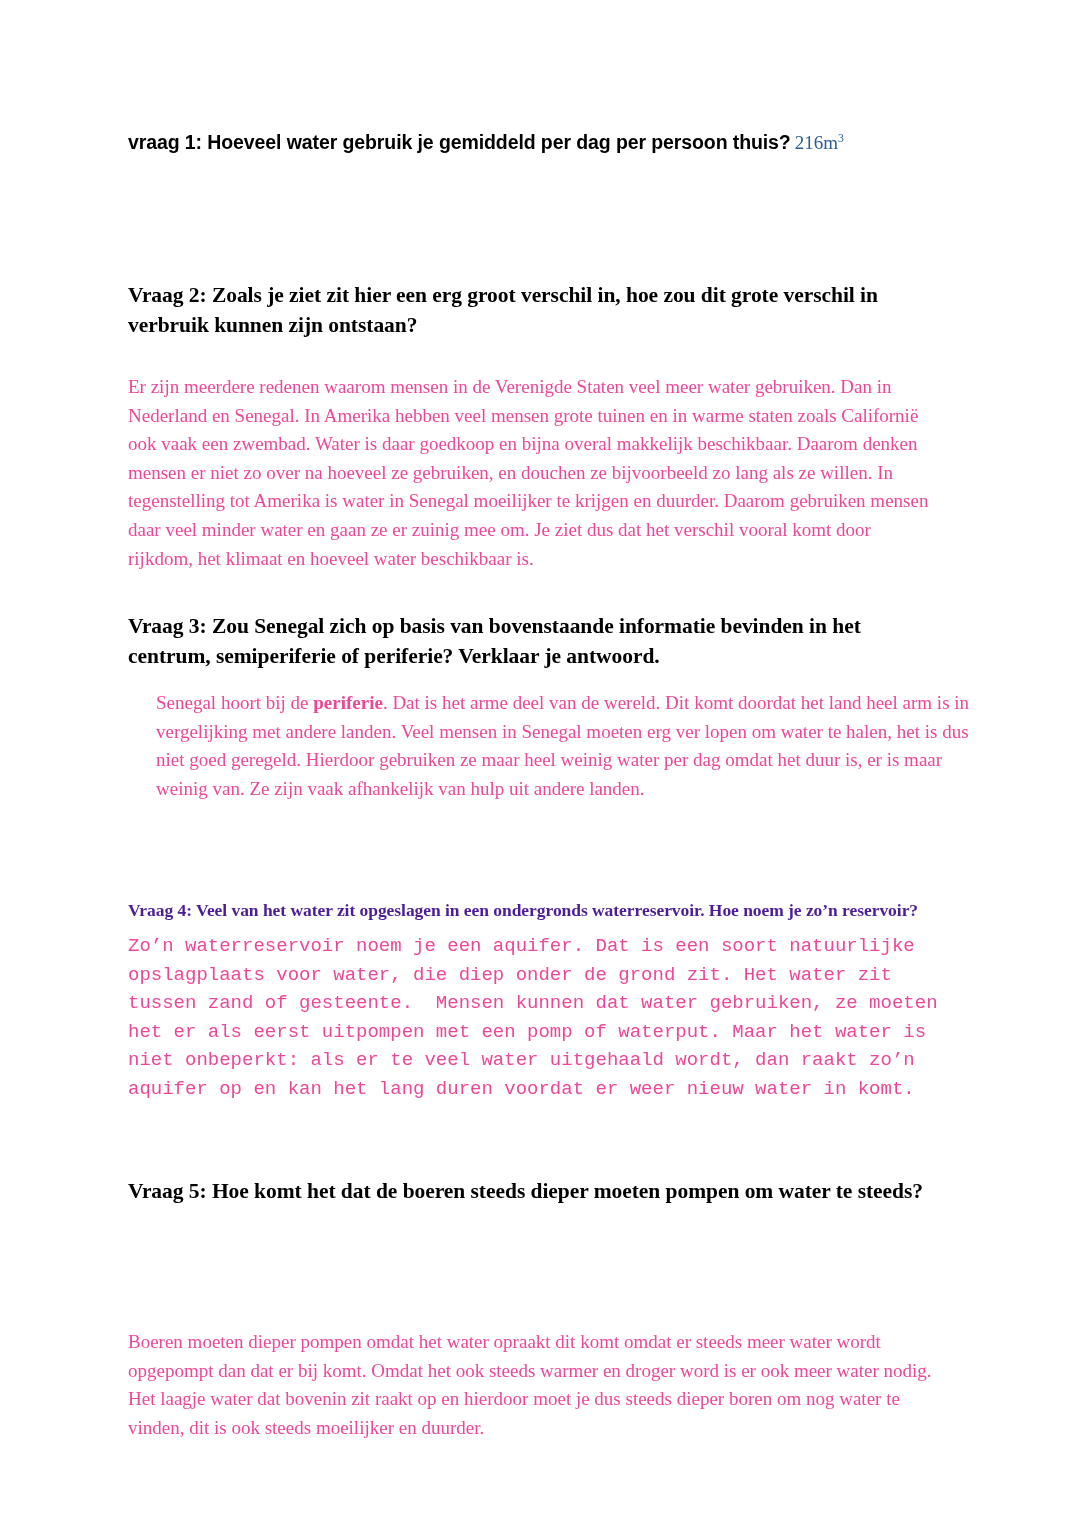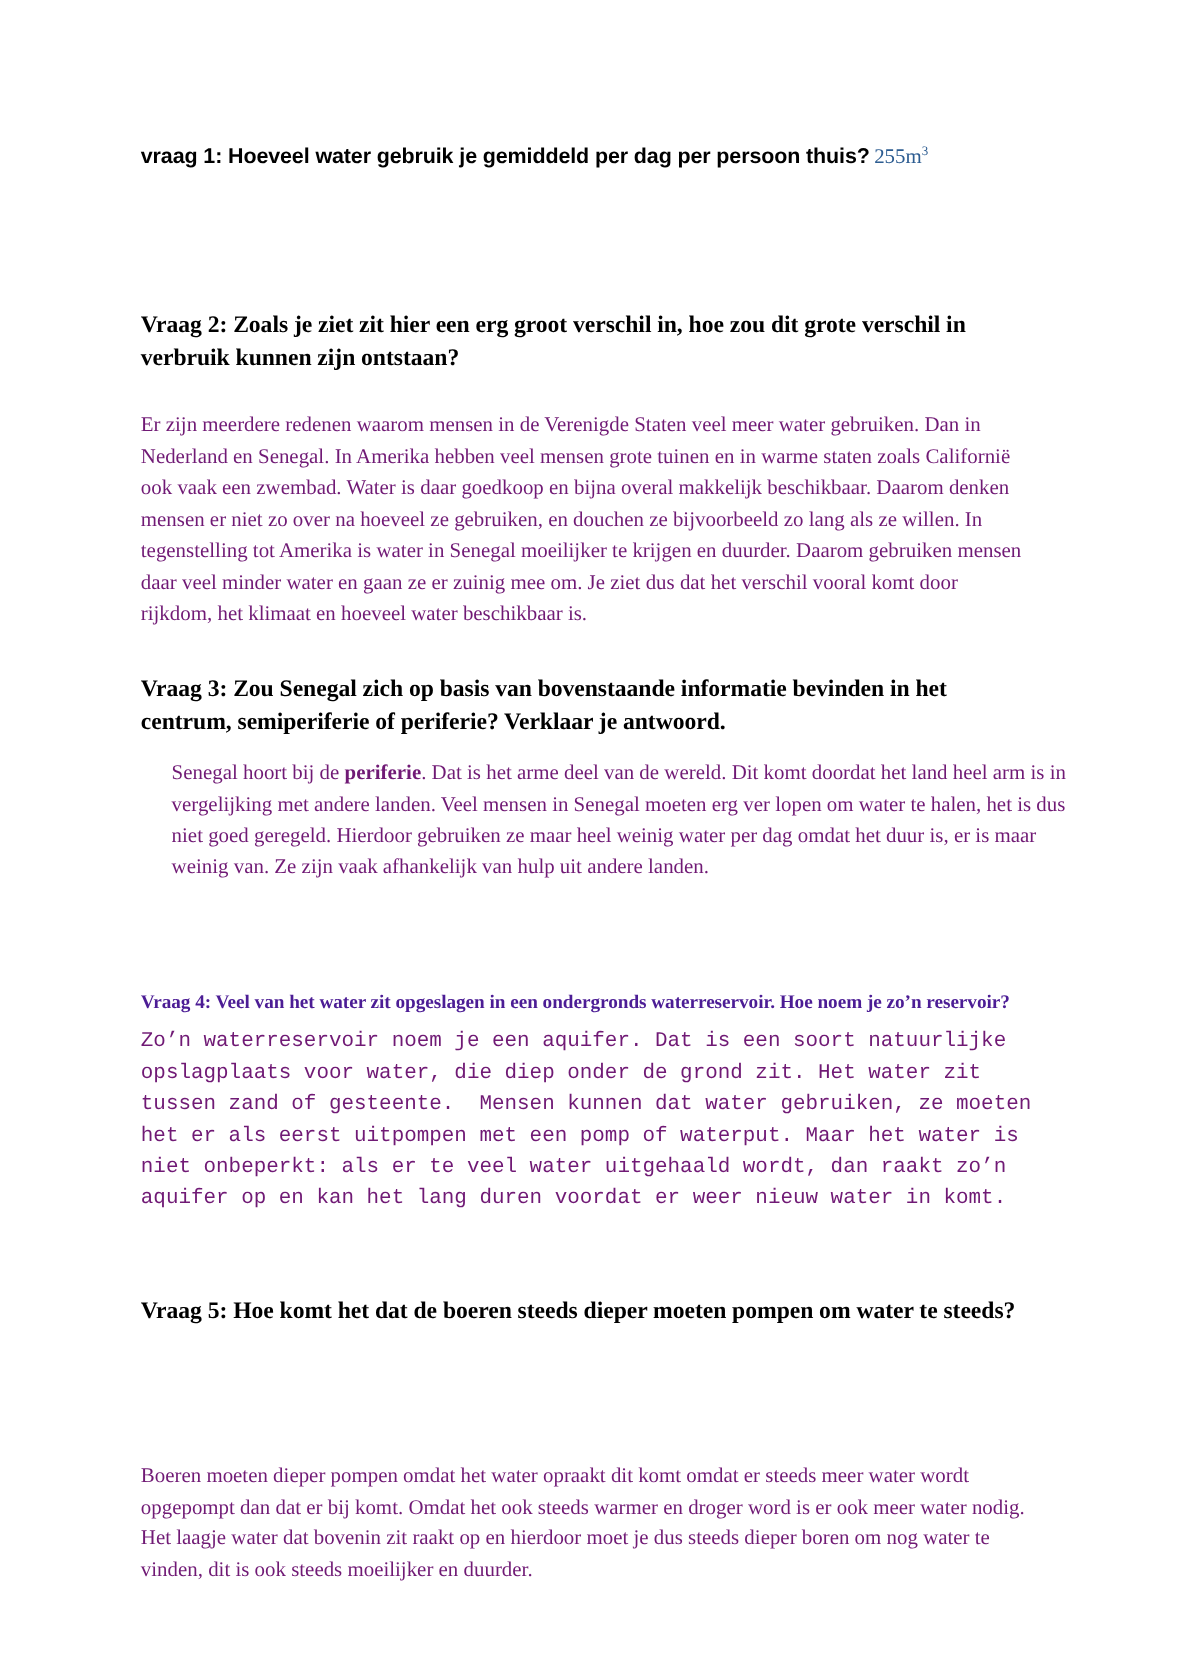--- a/index.html
+++ b/index.html
@@ -76,21 +76,21 @@
     color: #4c1d95;
     letter-spacing: -0.05px;
   }
 
   
   .body-text {
     font-family: "Liberation Serif", "DejaVu Serif", serif;
     font-weight: normal;
     font-size: 19px;
     line-height: 28.6px;
-    color: #701a75;
+    color: #ec4899;
     text-align: left;
     white-space: pre-wrap;
   }
   .body-text b {
     font-weight: bold;
   }
 
   
   .abs { position: absolute; left: 0; }
 
@@ -103,21 +103,21 @@
   #h-q5  { top: 1176px; width: 812px; }
   #p-q5  { top: 1328px; width: 818px; }
 </style>
 </head>
 <body>
 
 <div class="page">
   <div class="content">
 
     <div class="q1-block">
-      <span class="q1-question">vraag 1: Hoeveel water gebruik je gemiddeld per dag per persoon thuis?</span><span class="q1-answer"><span>255m</span><sup>3</sup></span>
+      <span class="q1-question">vraag 1: Hoeveel water gebruik je gemiddeld per dag per persoon thuis?</span><span class="q1-answer"><span>216m</span><sup>3</sup></span>
     </div>
 
     <div class="heading abs" id="h-q2">Vraag 2: Zoals je ziet zit hier een erg groot verschil in, hoe zou dit grote verschil in verbruik kunnen zijn ontstaan?</div>
     <div class="body-text abs" id="p-q2">Er zijn meerdere redenen waarom mensen in de Verenigde Staten veel meer water gebruiken. Dan in Nederland en Senegal. In Amerika hebben veel mensen grote tuinen en in warme staten zoals Californië ook vaak een zwembad. Water is daar goedkoop en bijna overal makkelijk beschikbaar. Daarom denken mensen er niet zo over na hoeveel ze gebruiken, en douchen ze bijvoorbeeld zo lang als ze willen. In tegenstelling tot Amerika is water in Senegal moeilijker te krijgen en duurder. Daarom gebruiken mensen daar veel minder water en gaan ze er zuinig mee om. Je ziet dus dat het verschil vooral komt door rijkdom, het klimaat en hoeveel water beschikbaar is.</div>
 
     <div class="heading abs" id="h-q3">Vraag 3: Zou Senegal zich op basis van bovenstaande informatie bevinden in het centrum, semiperiferie of periferie? Verklaar je antwoord.</div>
     <div class="body-text abs" id="p-q3"><span>Senegal hoort bij de </span><b>periferie</b><span>. Dat is het arme deel van de wereld. Dit komt doordat het land heel arm is in vergelijking met andere landen. Veel mensen in Senegal moeten erg ver lopen om water te halen, het is dus niet goed geregeld. Hierdoor gebruiken ze maar heel weinig water per dag omdat het duur is, er is maar weinig van. Ze zijn vaak afhankelijk van hulp uit andere landen.</span></div>
 
     <div class="heading-small abs" id="h-q4">Vraag 4: Veel van het water zit opgeslagen in een ondergronds waterreservoir. Hoe noem je zo’n reservoir?</div>
     <div class="body-text abs" id="p-q4">Zo’n waterreservoir noem je een aquifer. Dat is een soort natuurlijke opslagplaats voor water, die diep onder de grond zit. Het water zit tussen zand of gesteente.  Mensen kunnen dat water gebruiken, ze moeten het er als eerst uitpompen met een pomp of waterput. Maar het water is niet onbeperkt: als er te veel water uitgehaald wordt, dan raakt zo’n aquifer op en kan het lang duren voordat er weer nieuw water in komt.</div>

